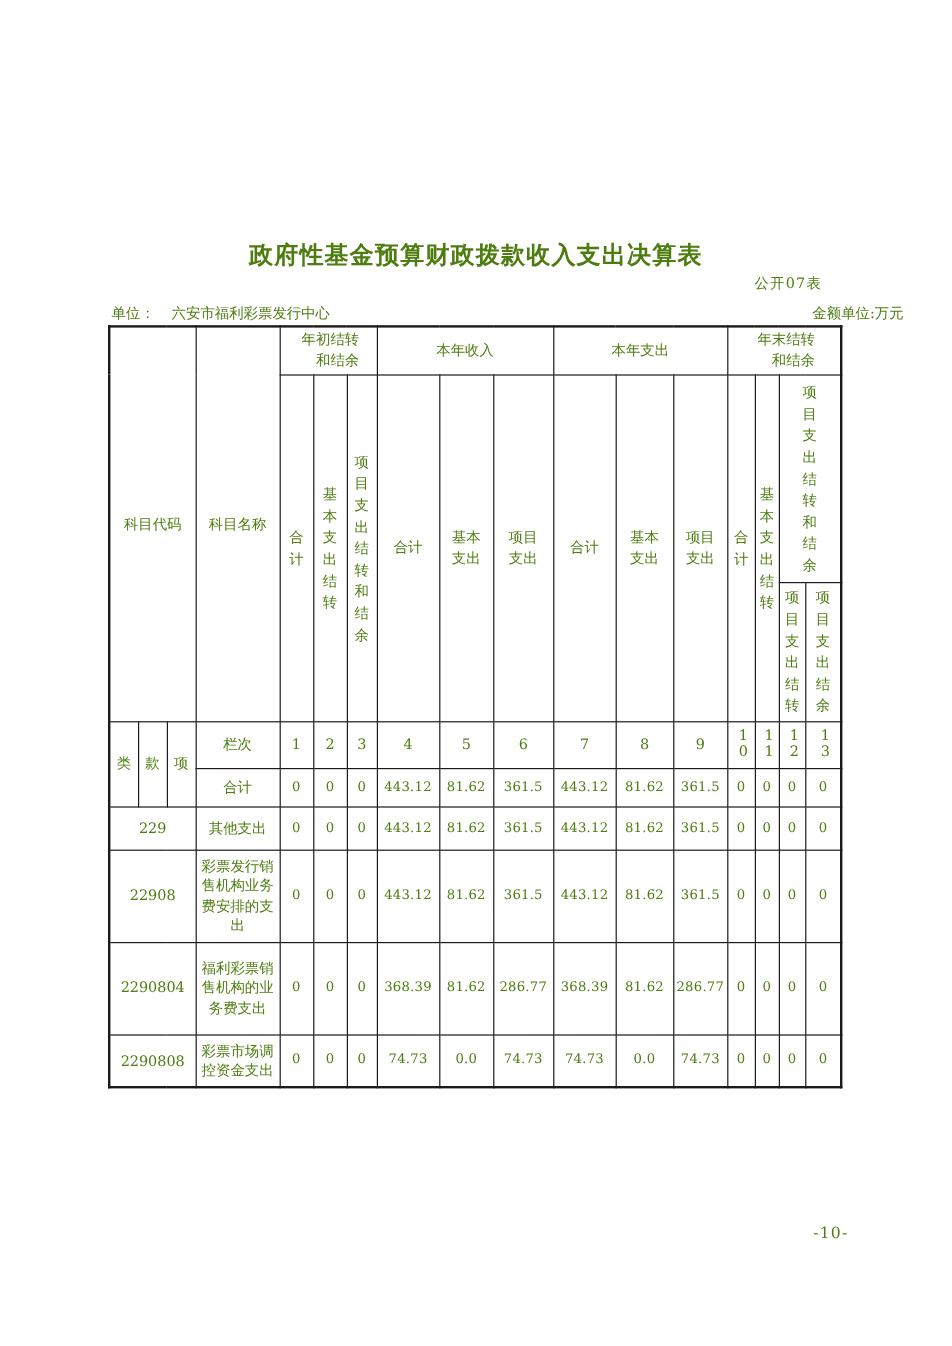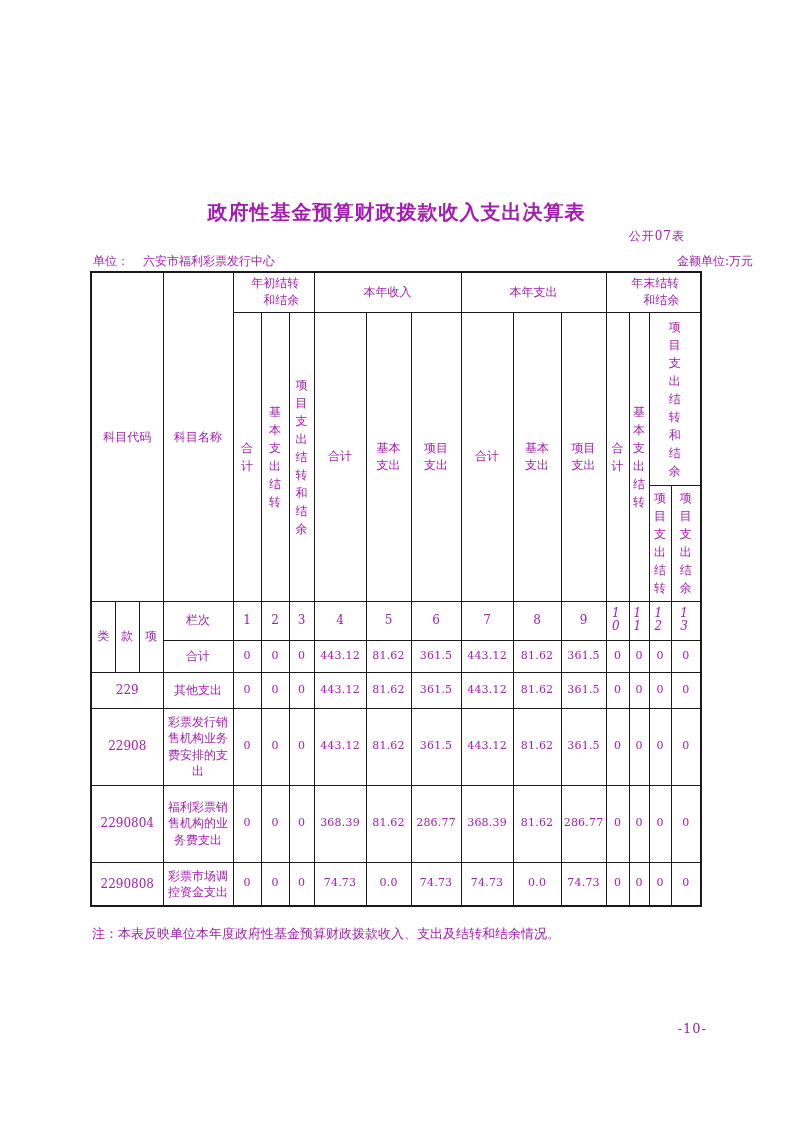--- a/index.html
+++ b/index.html
@@ -1,21 +1,21 @@
 <!DOCTYPE html>
 <html><head>
 <meta charset="utf-8">
 <style>
   html,body { margin:0; padding:0; background:#ffffff; }
   .page {
     position:relative;
     width:793px; height:1122px;
     background:#ffffff;
     font-family:"DejaVu Serif","Liberation Serif",serif;
-    color:#a21caf;
+    color:#4d7c0f;
     overflow:hidden;
   }
   .title {
     position:absolute; top:186px; left:0; width:793px;
     text-align:center;
     font-size:20px; font-weight:bold; letter-spacing:1px;
   }
   .form-label {
     position:absolute; top:228px; right:108px;
     font-size:12px; letter-spacing:1px;
@@ -55,22 +55,21 @@
   .vtext {
     display:inline-block; width:1.15em;
     line-height:1.5; word-break:break-all;
     text-align:center;
   }
   .wrap4 { display:inline-block; width:4.3em; line-height:1.45; text-align:right; }
   .wrap2 { display:inline-block; width:2.1em; line-height:1.35; text-align:center; }
   .dstack {
     display:inline-block; width:0.95em;
     word-break:break-all; line-height:1.15;
-    text-align:left;
-    font-style:italic;
+    text-align:right;
   }
   td.code { text-align:left; padding-left:6px; }
   td.name { text-align:left; padding:2px 8px 2px 6px; line-height:1.55; }
   td.num  { font-size:11px; letter-spacing:0.2px; }
   .note {
     position:absolute; top:925px; left:92px;
     font-size:13px;
   }
   .page-number {
     position:absolute; top:1021px; right:86px;
@@ -246,17 +245,16 @@
       <td class="num">0.0</td>
       <td class="num">74.73</td>
       <td class="num">0</td>
       <td class="num">0</td>
       <td class="num">0</td>
       <td class="num">0</td>
     </tr>
   </tbody>
     </table>
 
-  <div class="note">注：本表反映单位本年度政府性基金预算财政拨款收入、支出及结转和结余情况。</div>
 
   <div class="page-number">-10-</div>
 
 </div>
 
 </body></html>

